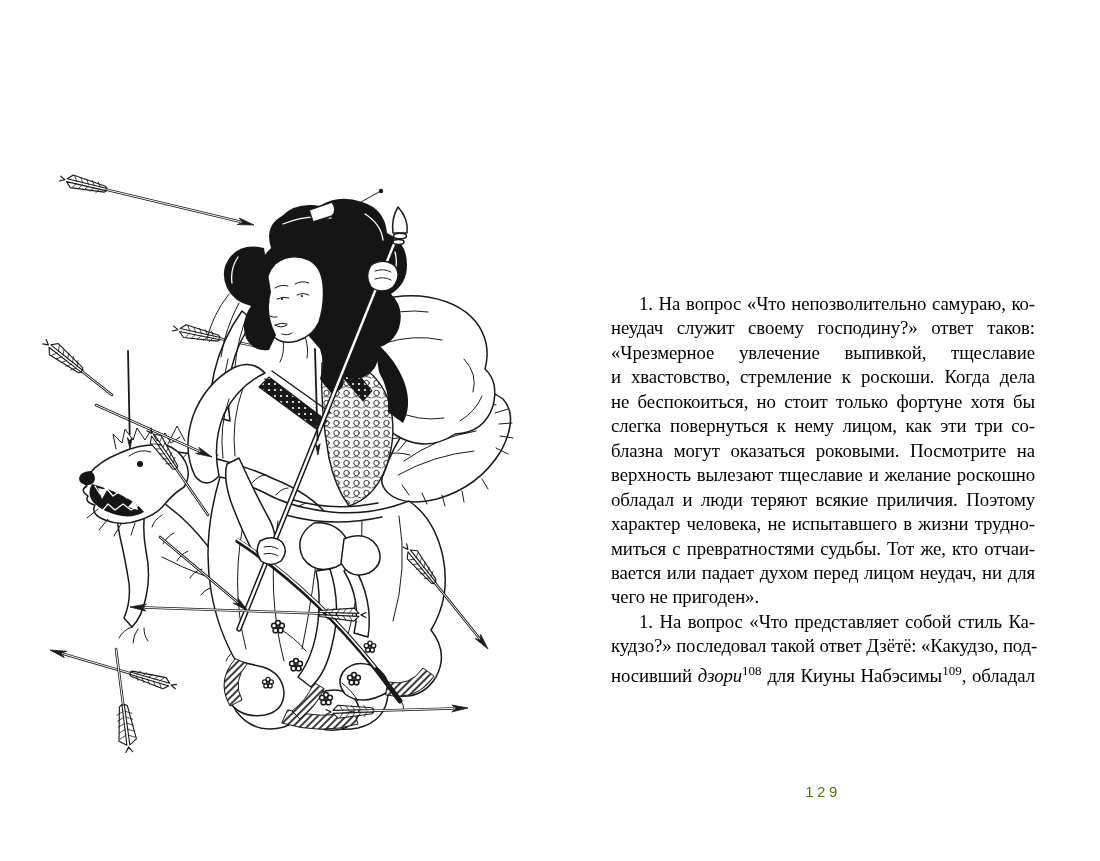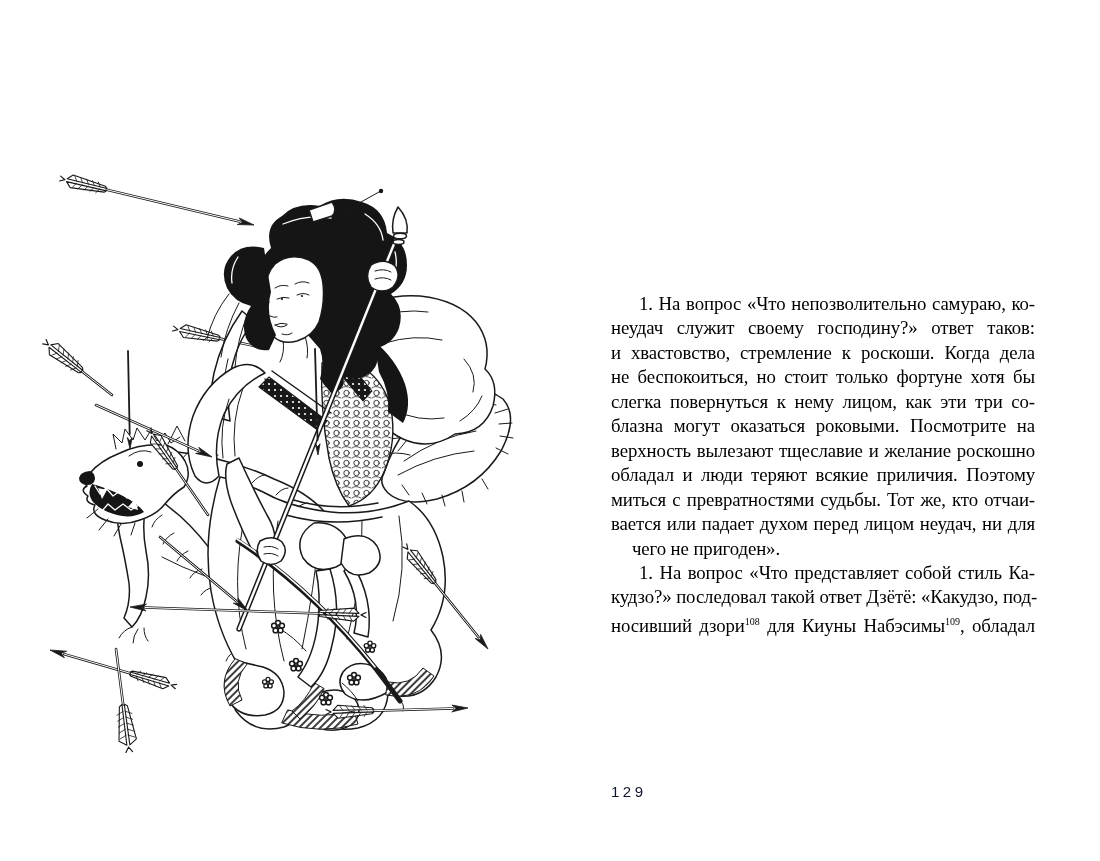--- a/index.html
+++ b/index.html
@@ -23,28 +23,28 @@
   .text-column{
     position:absolute;left:611px;top:292px;width:424px;color:#000000;
     font-size:18.8px;
   }
   .line{
     line-height:24.45px;white-space:nowrap;
     text-align:justify;text-align-last:justify;text-justify:inter-word;
     letter-spacing:-0.1px;
   }
   .line.indent{text-indent:28px;}
-  .line.end{text-align-last:left;margin-left:21px;}
-  .sup{font-size:10px;vertical-align:6.5px;letter-spacing:0;}
-  .it{}
+  .line.end{text-align-last:left;}
+  .sup{font-size:13px;vertical-align:6.5px;letter-spacing:0;}
+  .it{font-style:italic;}
 
   .page-number{
-    position:absolute;left:611px;top:783px;width:424px;text-align:left;
+    position:absolute;left:611px;top:783px;width:424px;text-align:center;
     font-family:"Liberation Sans","DejaVu Sans",sans-serif;
-    font-size:15px;font-weight:400;letter-spacing:3.5px;color:#0f172a;
+    font-size:15px;font-weight:400;letter-spacing:3.5px;color:#4d7c0f;
   }
 </style>
 </head>
 <body>
 
 <div class="page">
 
   <figure class="illustration">
     <svg id="illu" viewBox="0 0 505 628" xmlns="http://www.w3.org/2000/svg">
       <defs>
@@ -365,26 +365,28 @@
             <path d="M392.19154506917255,419.5662428552443 L397.6563438903554,419.0222080732697" stroke="#1a1a1a" stroke-width="0.8" fill="none"></path>
             <path d="M400.92055258220296,412.54880544280815 L399.215095231968,417.7690942496204" stroke="#1a1a1a" stroke-width="0.8" fill="none"></path>
           </g>
         </g>
     </svg>
   </figure>
 
   <main class="text-column" id="text-lines">
       <div class="line indent"><span>1. На вопрос «Что непозволительно самураю, ко-</span></div>
       <div class="line"><span>неудач служит своему господину?» ответ таков:</span></div>
+      <div class="line"><span>«Чрезмерное увлечение выпивкой, тщеславие</span></div>
       <div class="line"><span>и хвастовство, стремление к роскоши. Когда дела</span></div>
       <div class="line"><span>не беспокоиться, но стоит только фортуне хотя бы</span></div>
       <div class="line"><span>слегка повернуться к нему лицом, как эти три со-</span></div>
       <div class="line"><span>блазна могут оказаться роковыми. Посмотрите на</span></div>
       <div class="line"><span>верхность вылезают тщеславие и желание роскошно</span></div>
       <div class="line"><span>обладал и люди теряют всякие приличия. Поэтому</span></div>
+      <div class="line"><span>характер человека, не испытавшего в жизни трудно-</span></div>
       <div class="line"><span>миться с превратностями судьбы. Тот же, кто отчаи-</span></div>
       <div class="line"><span>вается или падает духом перед лицом неудач, ни для</span></div>
       <div class="line end"><span>чего не пригоден».</span></div>
       <div class="line indent"><span>1. На вопрос «Что представляет собой стиль Ка-</span></div>
       <div class="line"><span>кудзо?» последовал такой ответ Дзётё: «Какудзо, под-</span></div>
       <div class="line"><span>носивший </span><span class="it">дзори</span><span class="sup">108</span><span> для Киуны Набэсимы</span><span class="sup">109</span><span>, обладал</span></div>
     </main>
 
   <div class="page-number">129</div>
 </div>

